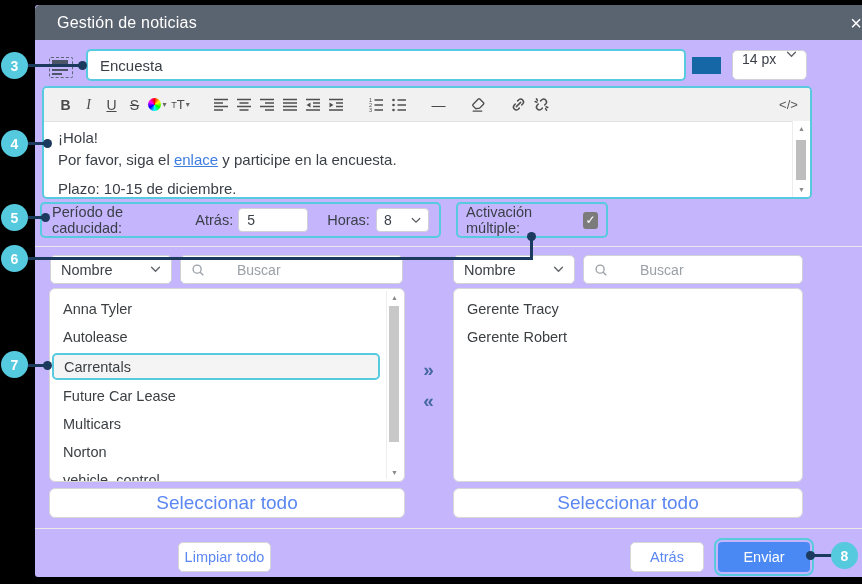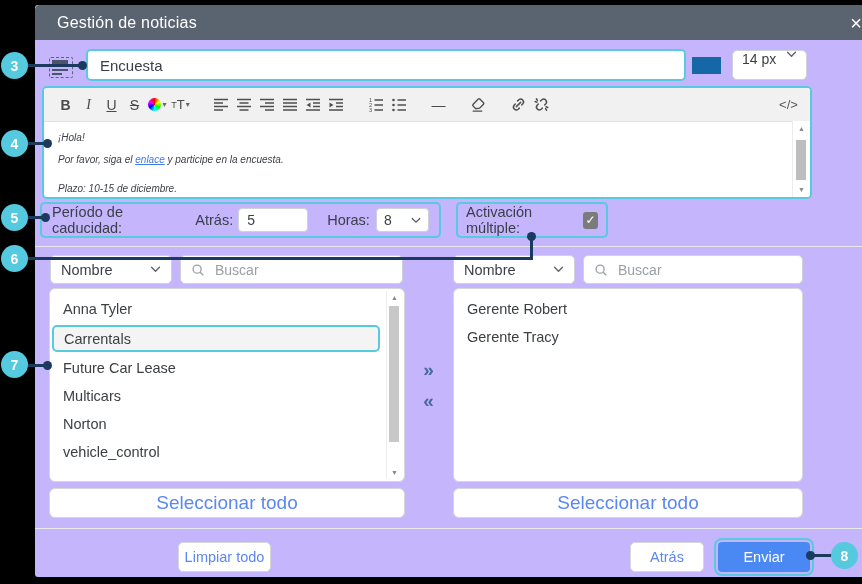--- a/index.html
+++ b/index.html
@@ -25,41 +25,41 @@
   .etb{height:33px;background:#f1f1f2;border-bottom:1px solid #e2e2e2;display:flex;align-items:center;padding:0 10px;color:#4a4a4a;}
   .tb{min-width:23px;height:24px;display:flex;align-items:center;justify-content:center;font-size:14px;cursor:pointer;}
   .tb svg{display:block;}
   .tb.b{font-weight:700;}
   .tb.i{font-style:italic;font-family:"Liberation Serif",serif;}
   .tb.u{text-decoration:underline;}
   .tb.s{text-decoration:line-through;}
   .caret{font-size:8px;color:#666;margin-left:1px;}
   .cwheel{width:13px;height:13px;border-radius:50%;background:conic-gradient(#f00,#ff0,#0f0,#0ff,#00f,#f0f,#f00);}
   .g{margin-left:17px;}
-  .ebody{padding:5px 14px 0;font-size:10px;color:#3a3f47;line-height:22px;font-style:italic;}
+  .ebody{padding:5px 14px 0;font-size:15px;color:#3a3f47;line-height:22px;}
   .ebody .p2{margin-top:7px;}
   .ebody a{color:#3f7de0;text-decoration:underline;cursor:pointer;}
   .escroll{position:absolute;top:33px;right:0;bottom:0;width:17px;background:#fff;border-left:1px solid #ececec;}
   .escroll .up,.escroll .dn{position:absolute;left:0;width:100%;text-align:center;font-size:7px;color:#8a8a8a;cursor:pointer;}
   .escroll .up{top:4px;} .escroll .dn{bottom:4px;}
   .escroll .thumb{position:absolute;left:3px;top:19px;width:10px;height:40px;background:#bdbdbd;cursor:pointer;}
   
   .expiry{position:absolute;left:5px;top:197px;width:401px;height:36px;border:2px solid #57cadf;border-radius:5px;box-sizing:border-box;display:flex;align-items:center;padding:0 10px;font-size:14.5px;color:#3a3f47;}
   .expiry .lbl1{margin-right:12px;}
   .days-in{width:70px;height:24px;border:1px solid #cfd2d6;border-radius:4px;box-sizing:border-box;padding:0 8px;font-size:14px;color:#3a3f47;margin-left:5px;outline:none;font-family:"Liberation Sans",sans-serif;}
   .expiry .lbl3{margin-left:19px;}
   .hours-sel{width:57px;height:24px;border:1px solid #cfd2d6;border-radius:4px;box-sizing:border-box;display:flex;align-items:center;justify-content:space-between;padding:0 7px;font-size:14px;margin-left:6px;cursor:pointer;background:#fff;}
   .multi{position:absolute;left:421px;top:197px;width:152px;height:36px;border:2px solid #57cadf;border-radius:5px;box-sizing:border-box;display:flex;align-items:center;padding:0 8px;font-size:14.5px;color:#3a3f47;}
   .chk{width:17px;height:17px;background:#7b7b7b;border-radius:3px;margin-left:7px;display:flex;align-items:center;justify-content:center;color:#fff;font-size:12px;cursor:pointer;}
   .div1{position:absolute;left:0;top:241px;width:100%;height:1px;background:#e9e9e9;}
   .div2{position:absolute;left:0;top:523px;width:100%;height:1px;background:#e9e9e9;}
   
   .fsel{position:absolute;width:122px;height:29px;border:1px solid #cfd2d6;border-radius:5px;box-sizing:border-box;display:flex;align-items:center;justify-content:space-between;padding:0 10px;font-size:14.5px;color:#3a3f47;cursor:pointer;background:#fff;}
   .srch{position:absolute;height:29px;border:1px solid #cfd2d6;border-radius:5px;box-sizing:border-box;display:flex;align-items:center;gap:8px;padding:0 10px;background:#fff;}
-  .srch input{border:none;outline:none;flex:1;font-size:14px;color:#3a3f47;font-family:"Liberation Sans",sans-serif;min-width:0;}
+  .srch input{border:none;outline:none;flex:1;font-size:14px;color:#3a3f47;font-family:"Liberation Sans",sans-serif;min-width:0;margin-left:22px;}
   .srch input::placeholder{color:#9aa0a6;}
   
   .list{position:absolute;top:283px;height:194px;border:1px solid #d7d7d7;border-radius:6px;box-sizing:border-box;background:#fff;overflow:hidden;padding-top:6px;}
   .list.l{left:14px;width:356px;} .list.r{left:418px;width:350px;}
   .item{height:28px;display:flex;align-items:center;padding-left:13px;font-size:14.5px;color:#3c4043;cursor:pointer;}
   .item.selected{height:27px;margin:2px 24px 2px 2px;border:2px solid #57cadf;border-radius:5px;background:#f4f4f4;box-sizing:border-box;padding-left:10px;}
   .lscroll{position:absolute;top:2px;right:2px;bottom:2px;width:15px;background:#fff;border-left:1px solid #ededed;}
   .lscroll .up,.lscroll .dn{position:absolute;left:0;width:100%;text-align:center;font-size:7px;color:#8a8a8a;cursor:pointer;}
   .lscroll .up{top:3px;} .lscroll .dn{bottom:3px;}
   .lscroll .thumb{position:absolute;left:2px;top:15px;width:10px;height:136px;background:#c8c8c8;cursor:pointer;}
@@ -243,38 +243,39 @@
   <div class="srch" style="left:548px;top:250px;width:220px;">
     <svg width="14" height="14" viewBox="0 0 16 16">
         <circle cx="7" cy="7" r="4.6" stroke="#9aa0a6" stroke-width="1.5" fill="none"></circle>
         <path d="M10.5 10.5L14 14" stroke="#9aa0a6" stroke-width="1.5"></path>
       </svg>
     <input placeholder="Buscar" style="">
   </div>
 
   <div class="list l">
     <div class="item">Anna Tyler</div>
+    <div class="item">Autolease</div>
     <div class="item selected">Carrentals</div>
     <div class="item">Future Car Lease</div>
     <div class="item">Multicars</div>
     <div class="item">Norton</div>
     <div class="item">vehicle_control</div>
     <div class="lscroll">
       <div class="up">▲</div>
       <div class="thumb"></div>
       <div class="dn">▼</div>
     </div>
   </div>
 
   <div class="mv rt">»</div>
   <div class="mv lt">«</div>
 
   <div class="list r">
+    <div class="item">Gerente Tracy</div>
     <div class="item">Gerente Robert</div>
-    <div class="item">Gerente Tracy</div>
   </div>
 
   <div class="selall l">Seleccionar todo</div>
   <div class="selall r">Seleccionar todo</div>
 
   <div class="div2"></div>
 
   <div class="btn clear">Limpiar todo</div>
   <div class="btn back">Atrás</div>
   <div class="btn send">Enviar</div>

